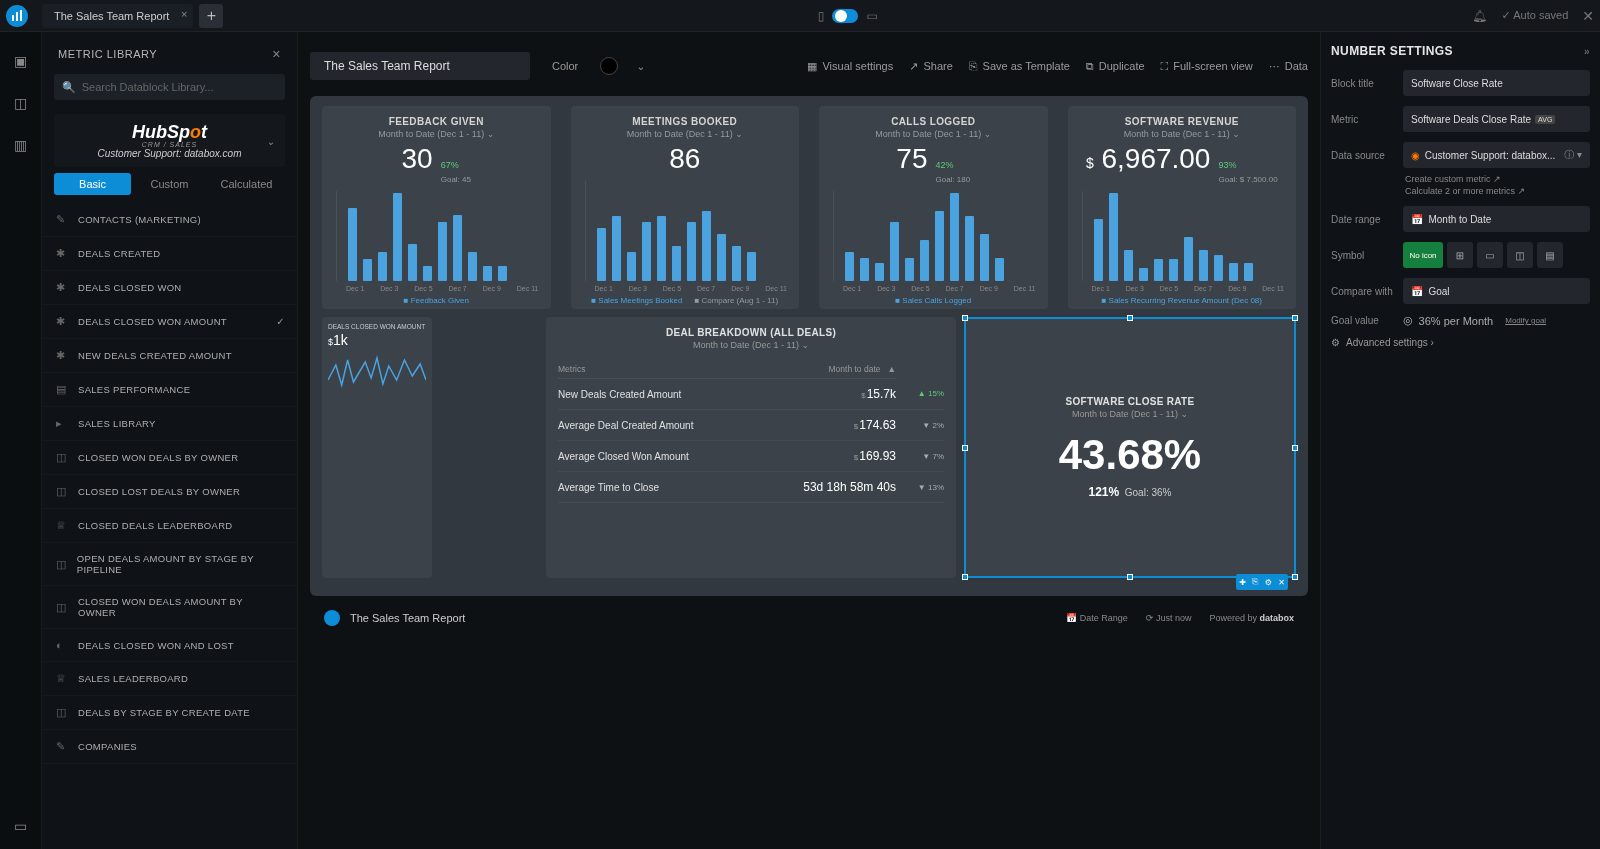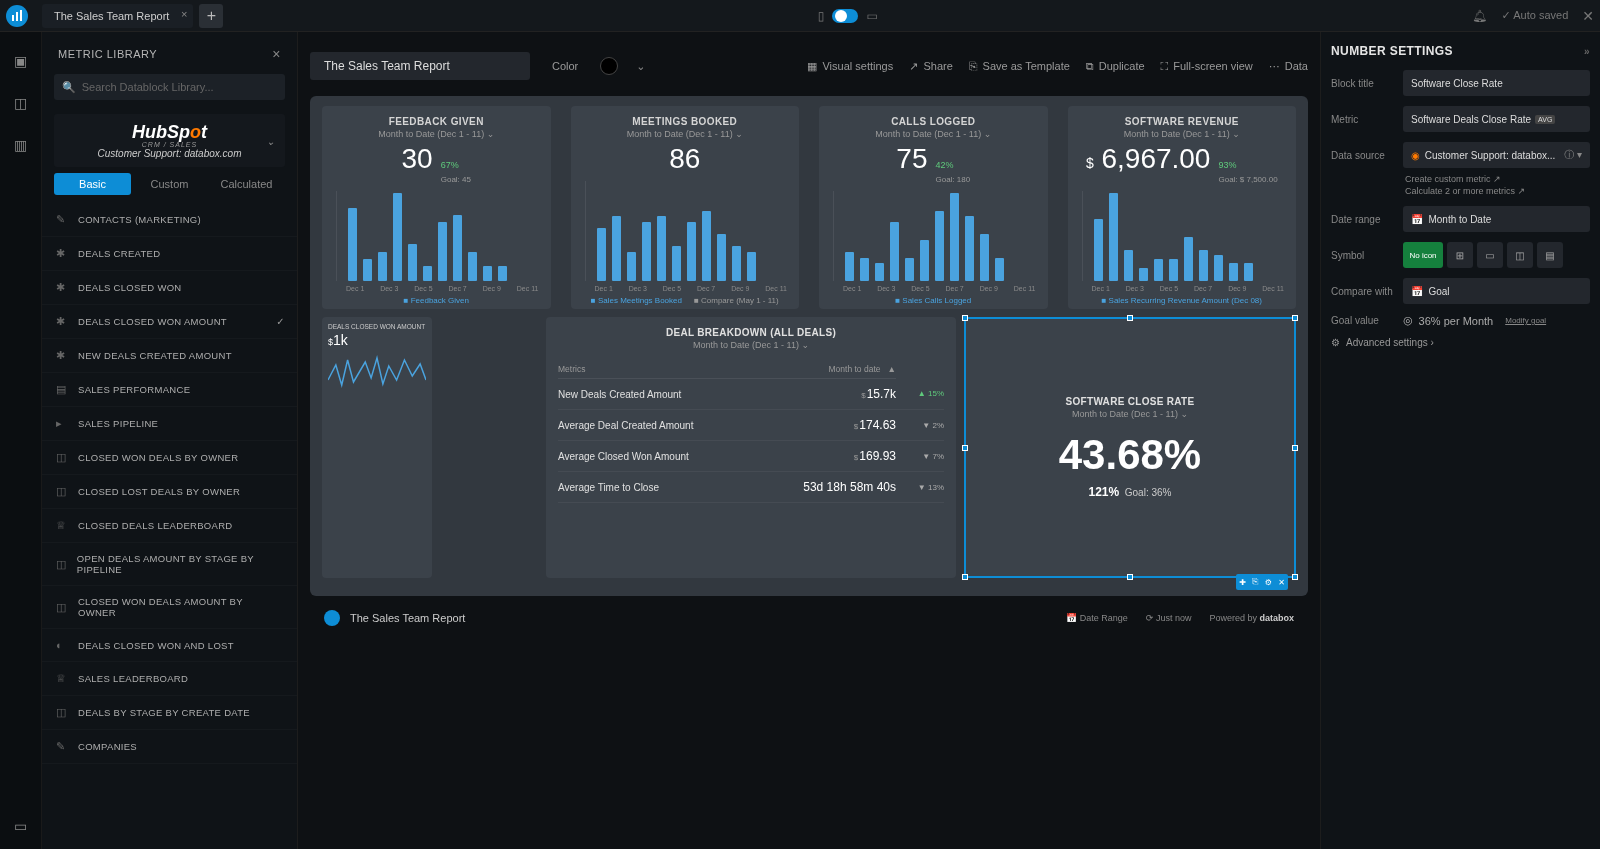--- a/index.html
+++ b/index.html
@@ -338,21 +338,21 @@
         <div class="metric-item">
           <span class="micon">✱</span>
           <span>NEW DEALS CREATED AMOUNT</span>
         </div>
         <div class="metric-item">
           <span class="micon">▤</span>
           <span>SALES PERFORMANCE</span>
         </div>
         <div class="metric-item">
           <span class="micon">▸</span>
-          <span>SALES PIPELINE</span>
+          <span>SALES LIBRARY</span>
         </div>
         <div class="metric-item">
           <span class="micon">◫</span>
           <span>CLOSED WON DEALS BY OWNER</span>
         </div>
         <div class="metric-item">
           <span class="micon">◫</span>
           <span>CLOSED LOST DEALS BY OWNER</span>
         </div>
         <div class="metric-item">
@@ -473,21 +473,21 @@
               <div class="bar" style="height: 29.3333px;"></div>
             </div>
           <div class="xaxis">
               <span>Dec 1</span>
               <span>Dec 3</span>
               <span>Dec 5</span>
               <span>Dec 7</span>
               <span>Dec 9</span>
               <span>Dec 11</span>
             </div>
-          <div class="legend">■ <span>Sales Meetings Booked</span><span class="inline2" style="color:#999;">■ <span>Compare (May 1 - 11)</span></span></div>
+          <div class="legend">■ <span>Sales Meetings Booked</span><span class="inline2" style="color:#999;">■ <span>Compare (Aug 1 - 11)</span></span></div>
         </div>
 
         <div class="metric-block">
           <div class="mb-title">CALLS LOGGED</div>
           <div class="mb-subtitle"><span>Month to Date (Dec 1 - 11)</span> ⌄</div>
           <div class="mb-value-row">
             <span class="mb-value">75</span>
             <span><span class="mb-change">42%</span><br><span class="mb-goal">Goal: 180</span></span>
           </div>
           <div class="mb-chart">

